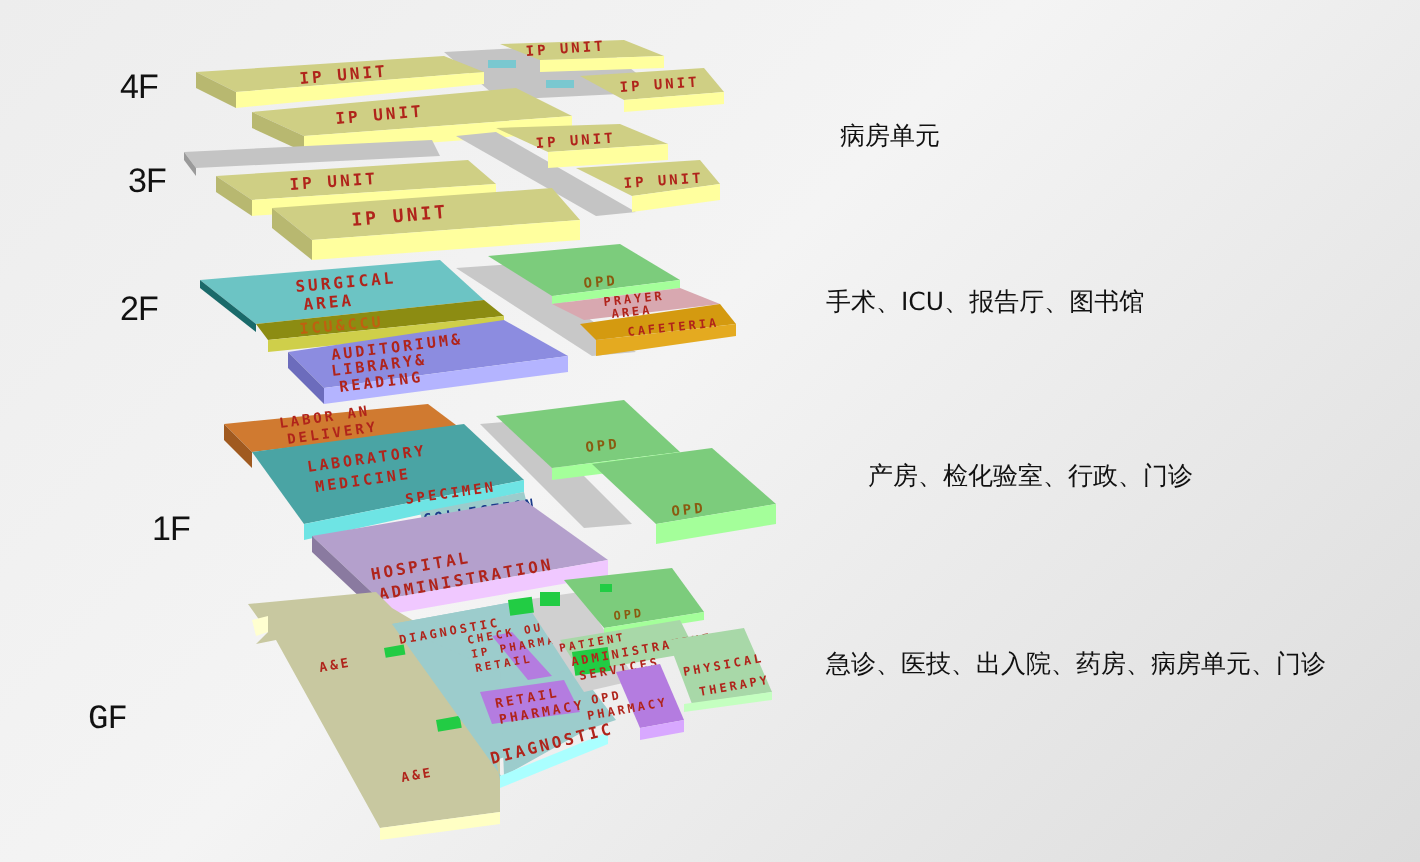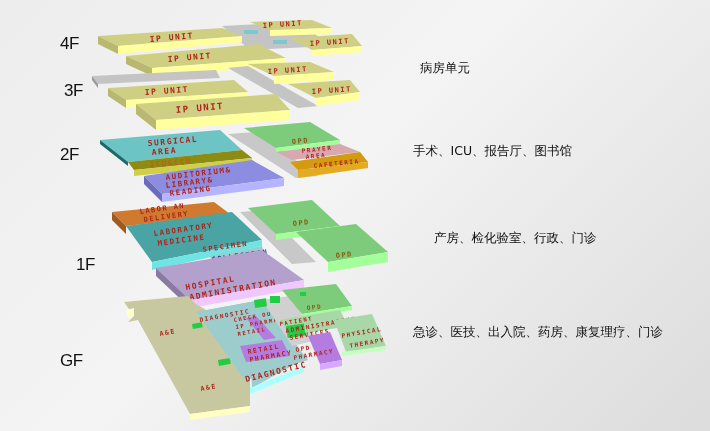--- a/index.html
+++ b/index.html
@@ -21,26 +21,26 @@
 </style>
 </head>
 <body>
 
 <div id="stage">
 
   <div class="floor-label" style="left:60px;top:34px;">4F</div>
   <div class="floor-label" style="left:64px;top:81px;">3F</div>
   <div class="floor-label" style="left:60px;top:145px;">2F</div>
   <div class="floor-label" style="left:76px;top:255px;">1F</div>
-  <div class="floor-label" style="left:60px;top:351px;">GF</div>
+  <div class="floor-label" style="left:44px;top:351px;font-family:Liberation Mono, monospace;">GF</div>
 
   <div class="desc" style="left:420px;top:60px;">病房单元</div>
   <div class="desc" style="left:413px;top:143px;">手术、ICU、报告厅、图书馆</div>
   <div class="desc" style="left:413px;top:230px;margin-left:21px;">产房、检化验室、行政、门诊</div>
-  <div class="desc" style="left:413px;top:324px;">急诊、医技、出入院、药房、康复理疗、门诊</div>
+  <div class="desc" style="left:413px;top:324px;">急诊、医技、出入院、药房、病房单元、门诊</div>
 
   <svg width="710" height="431" viewBox="0 0 710 431" style="position:absolute;left:0;top:0;">
 
     <g>
 
       <polygon points="222,26 300,22 330,46 250,50" fill="#c4c4c4"></polygon>
       <rect x="244" y="30" width="14" height="4" fill="#7ac8d0"></rect>
       <rect x="273" y="40" width="14" height="4" fill="#7ac8d0"></rect>
 
       <polygon points="98,36 222,28 242,36 118,46" fill="#cfcf84"></polygon>

